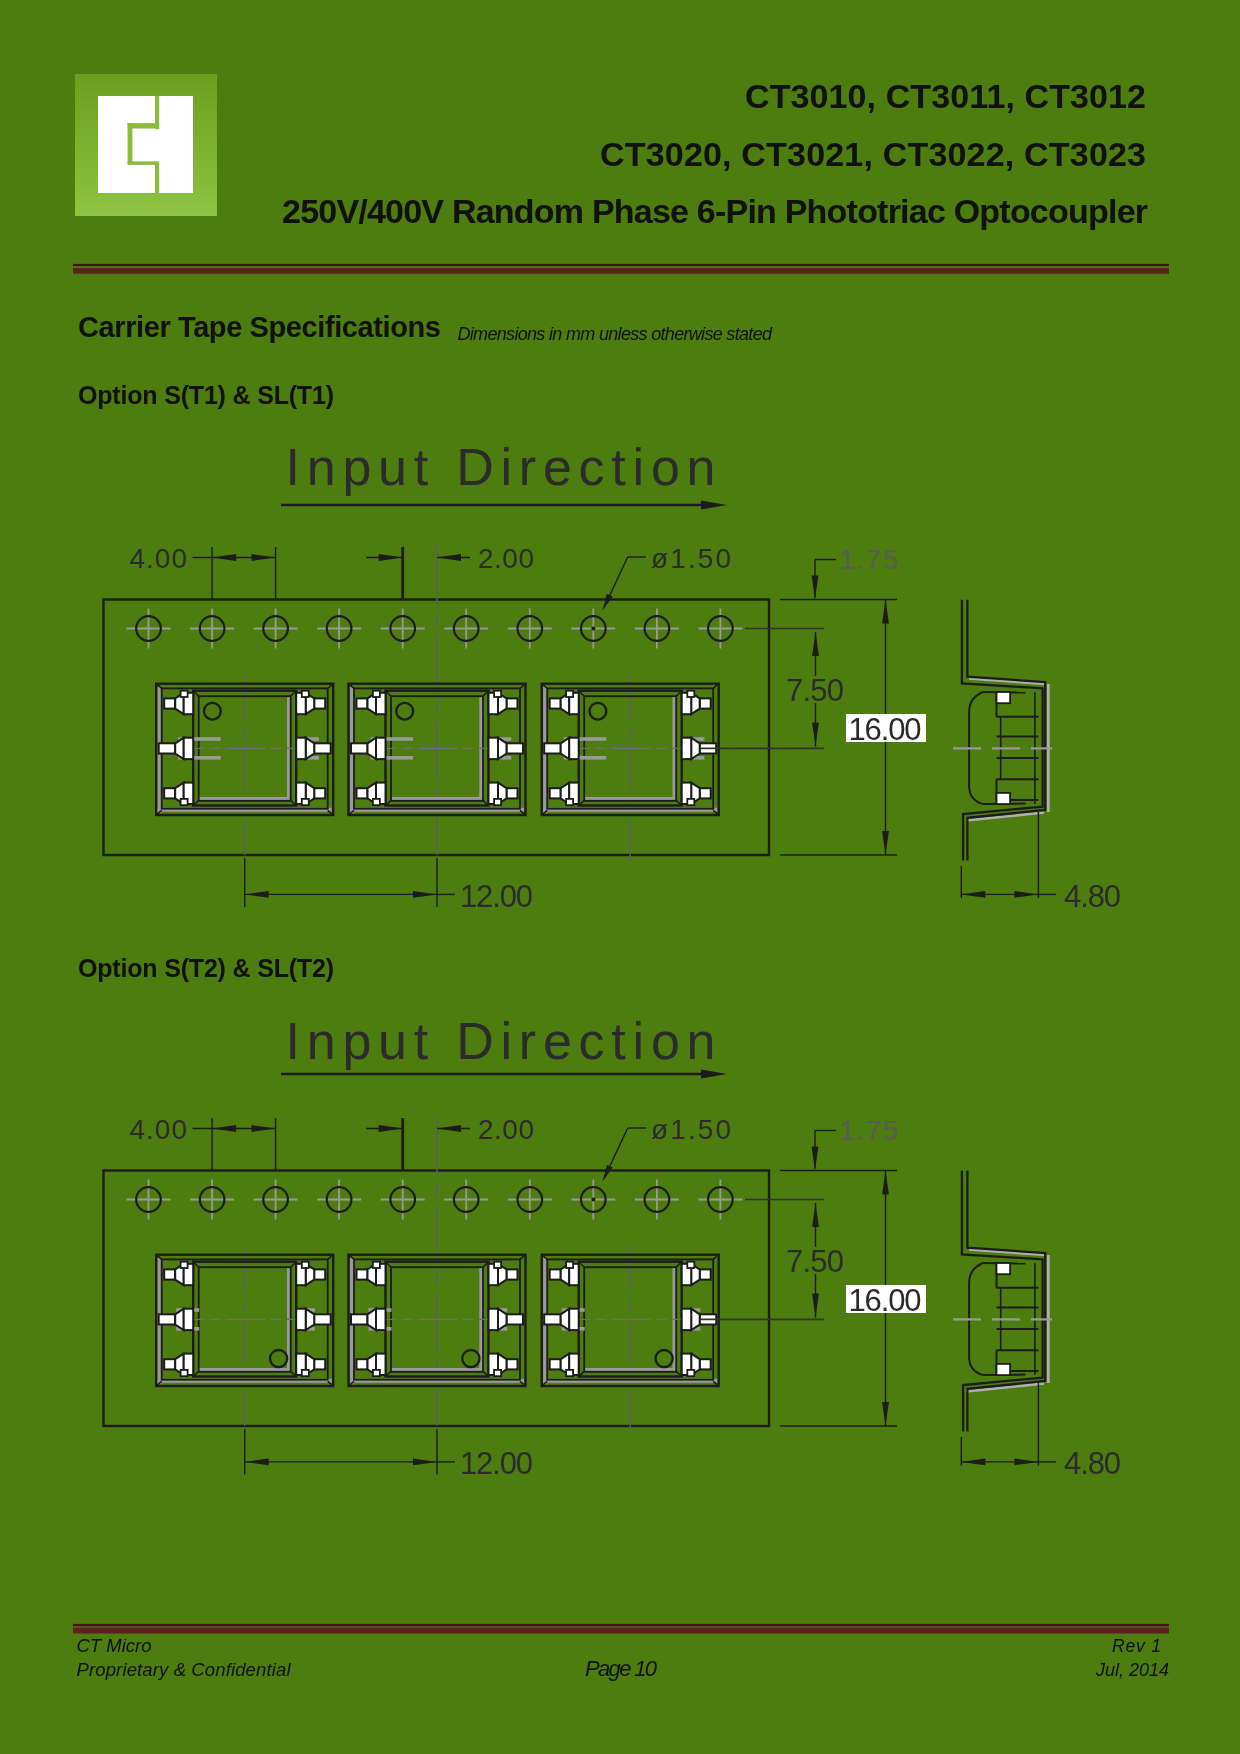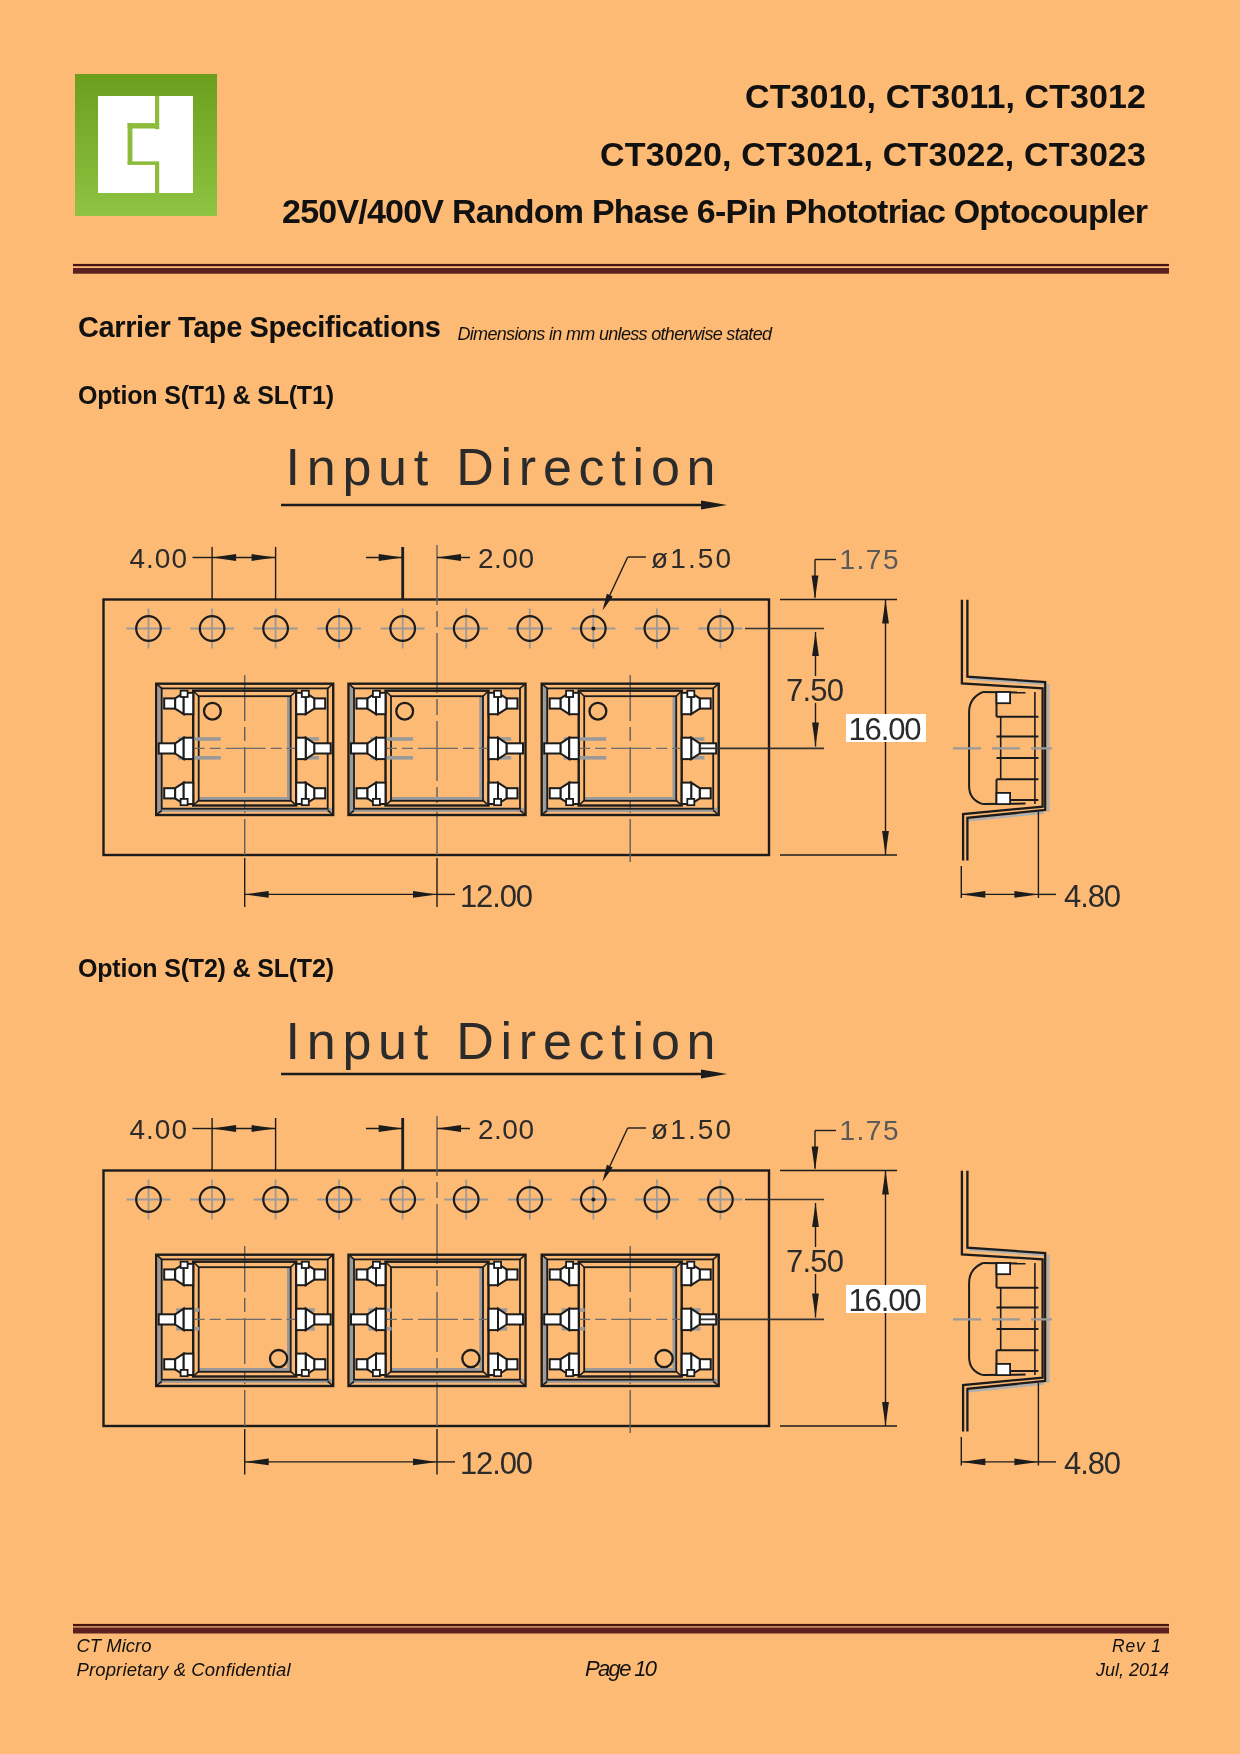--- a/index.html
+++ b/index.html
@@ -1,15 +1,15 @@
 <!DOCTYPE html>
 <html><head><meta charset="utf-8"><title>CT Micro datasheet p10</title>
 <style>
 html,body{margin:0;padding:0;background:#fff;}
-#page{position:relative;width:1240px;height:1754px;background:#fdba74;overflow:hidden;
+#page{position:relative;width:1240px;height:1754px;background:#4d7c0f;overflow:hidden;
 font-family:"Liberation Sans",sans-serif;}
 </style></head>
 <body>
 
 <div id="page">
 <svg width="1240" height="1754" viewBox="0 0 1240 1754" xmlns="http://www.w3.org/2000/svg" style="position:absolute;left:0;top:0">
 
 <g>
 <defs>
           <linearGradient id="lg" x1="0" y1="0" x2="0" y2="1">

